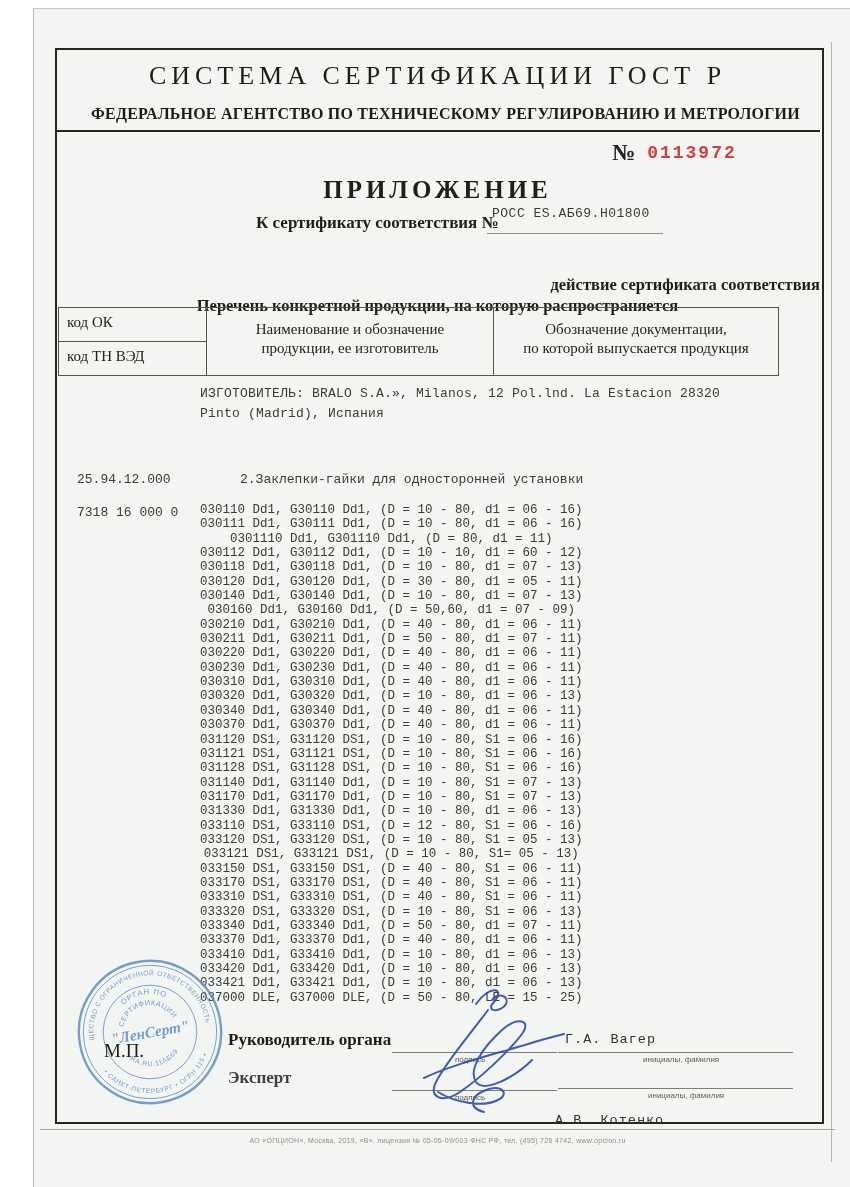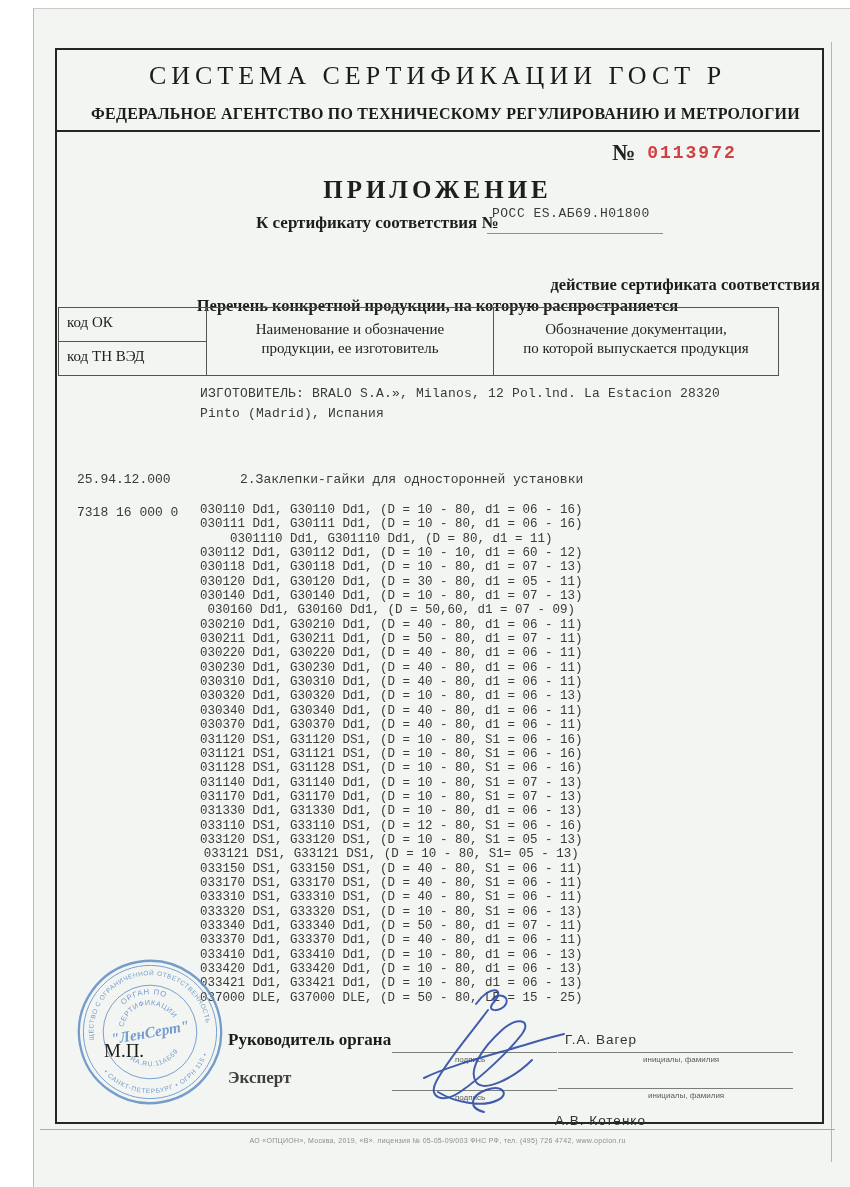--- a/index.html
+++ b/index.html
@@ -32,21 +32,21 @@
   .manufacturer{position:absolute;left:200px;top:384px;width:580px;font-size:13px;line-height:20px;letter-spacing:0.2px;}
   .code-ok{position:absolute;left:77px;top:472px;font-size:13px;}
   .category{position:absolute;left:200px;top:472px;font-size:13px;margin-left:40px;}
   .code-tnved{position:absolute;left:77px;top:505px;font-size:13px;}
   .items{position:absolute;left:200px;top:503px;font-size:12.5px;line-height:14.35px;white-space:pre;text-align:center;}
   .mp{position:absolute;left:104px;top:1040px;font-size:19px;color:#1c1c18;}
   .role1{position:absolute;left:228px;top:1030px;font-weight:bold;font-size:17px;color:#1c1c18;}
   .role2{position:absolute;left:228px;top:1068px;font-weight:bold;font-size:17px;color:#404040;}
   .sig-line{position:absolute;border-top:1px solid #7c7f79;}
   .cap{position:absolute;font-size:8px;color:#5a5d57;font-family:"Liberation Sans",sans-serif;}
-  .name{position:absolute;font-family:Liberation Sans, sans-serif;font-size:13.5px;letter-spacing:1px;color:#33332f;}
+  .name{position:absolute;font-family:Liberation Mono, monospace;font-size:13.5px;letter-spacing:1px;color:#33332f;}
   .stamp{position:absolute;left:60px;top:942px;width:180px;height:180px;transform:rotate(-10deg);opacity:0.85;}
   .scribble{position:absolute;left:398px;top:982px;width:200px;height:135px;}
   .footer-note{position:absolute;left:55px;width:765px;top:1137px;text-align:center;font-family:"Liberation Sans",sans-serif;font-size:7px;color:#8b8e88;letter-spacing:0.3px;}
   .bottom-rule{position:absolute;left:40px;top:1129px;width:795px;border-top:1px solid #a9aca6;}
 </style>
 </head>
 <body>
 
 <div class="page">
   <div class="paper"></div>

